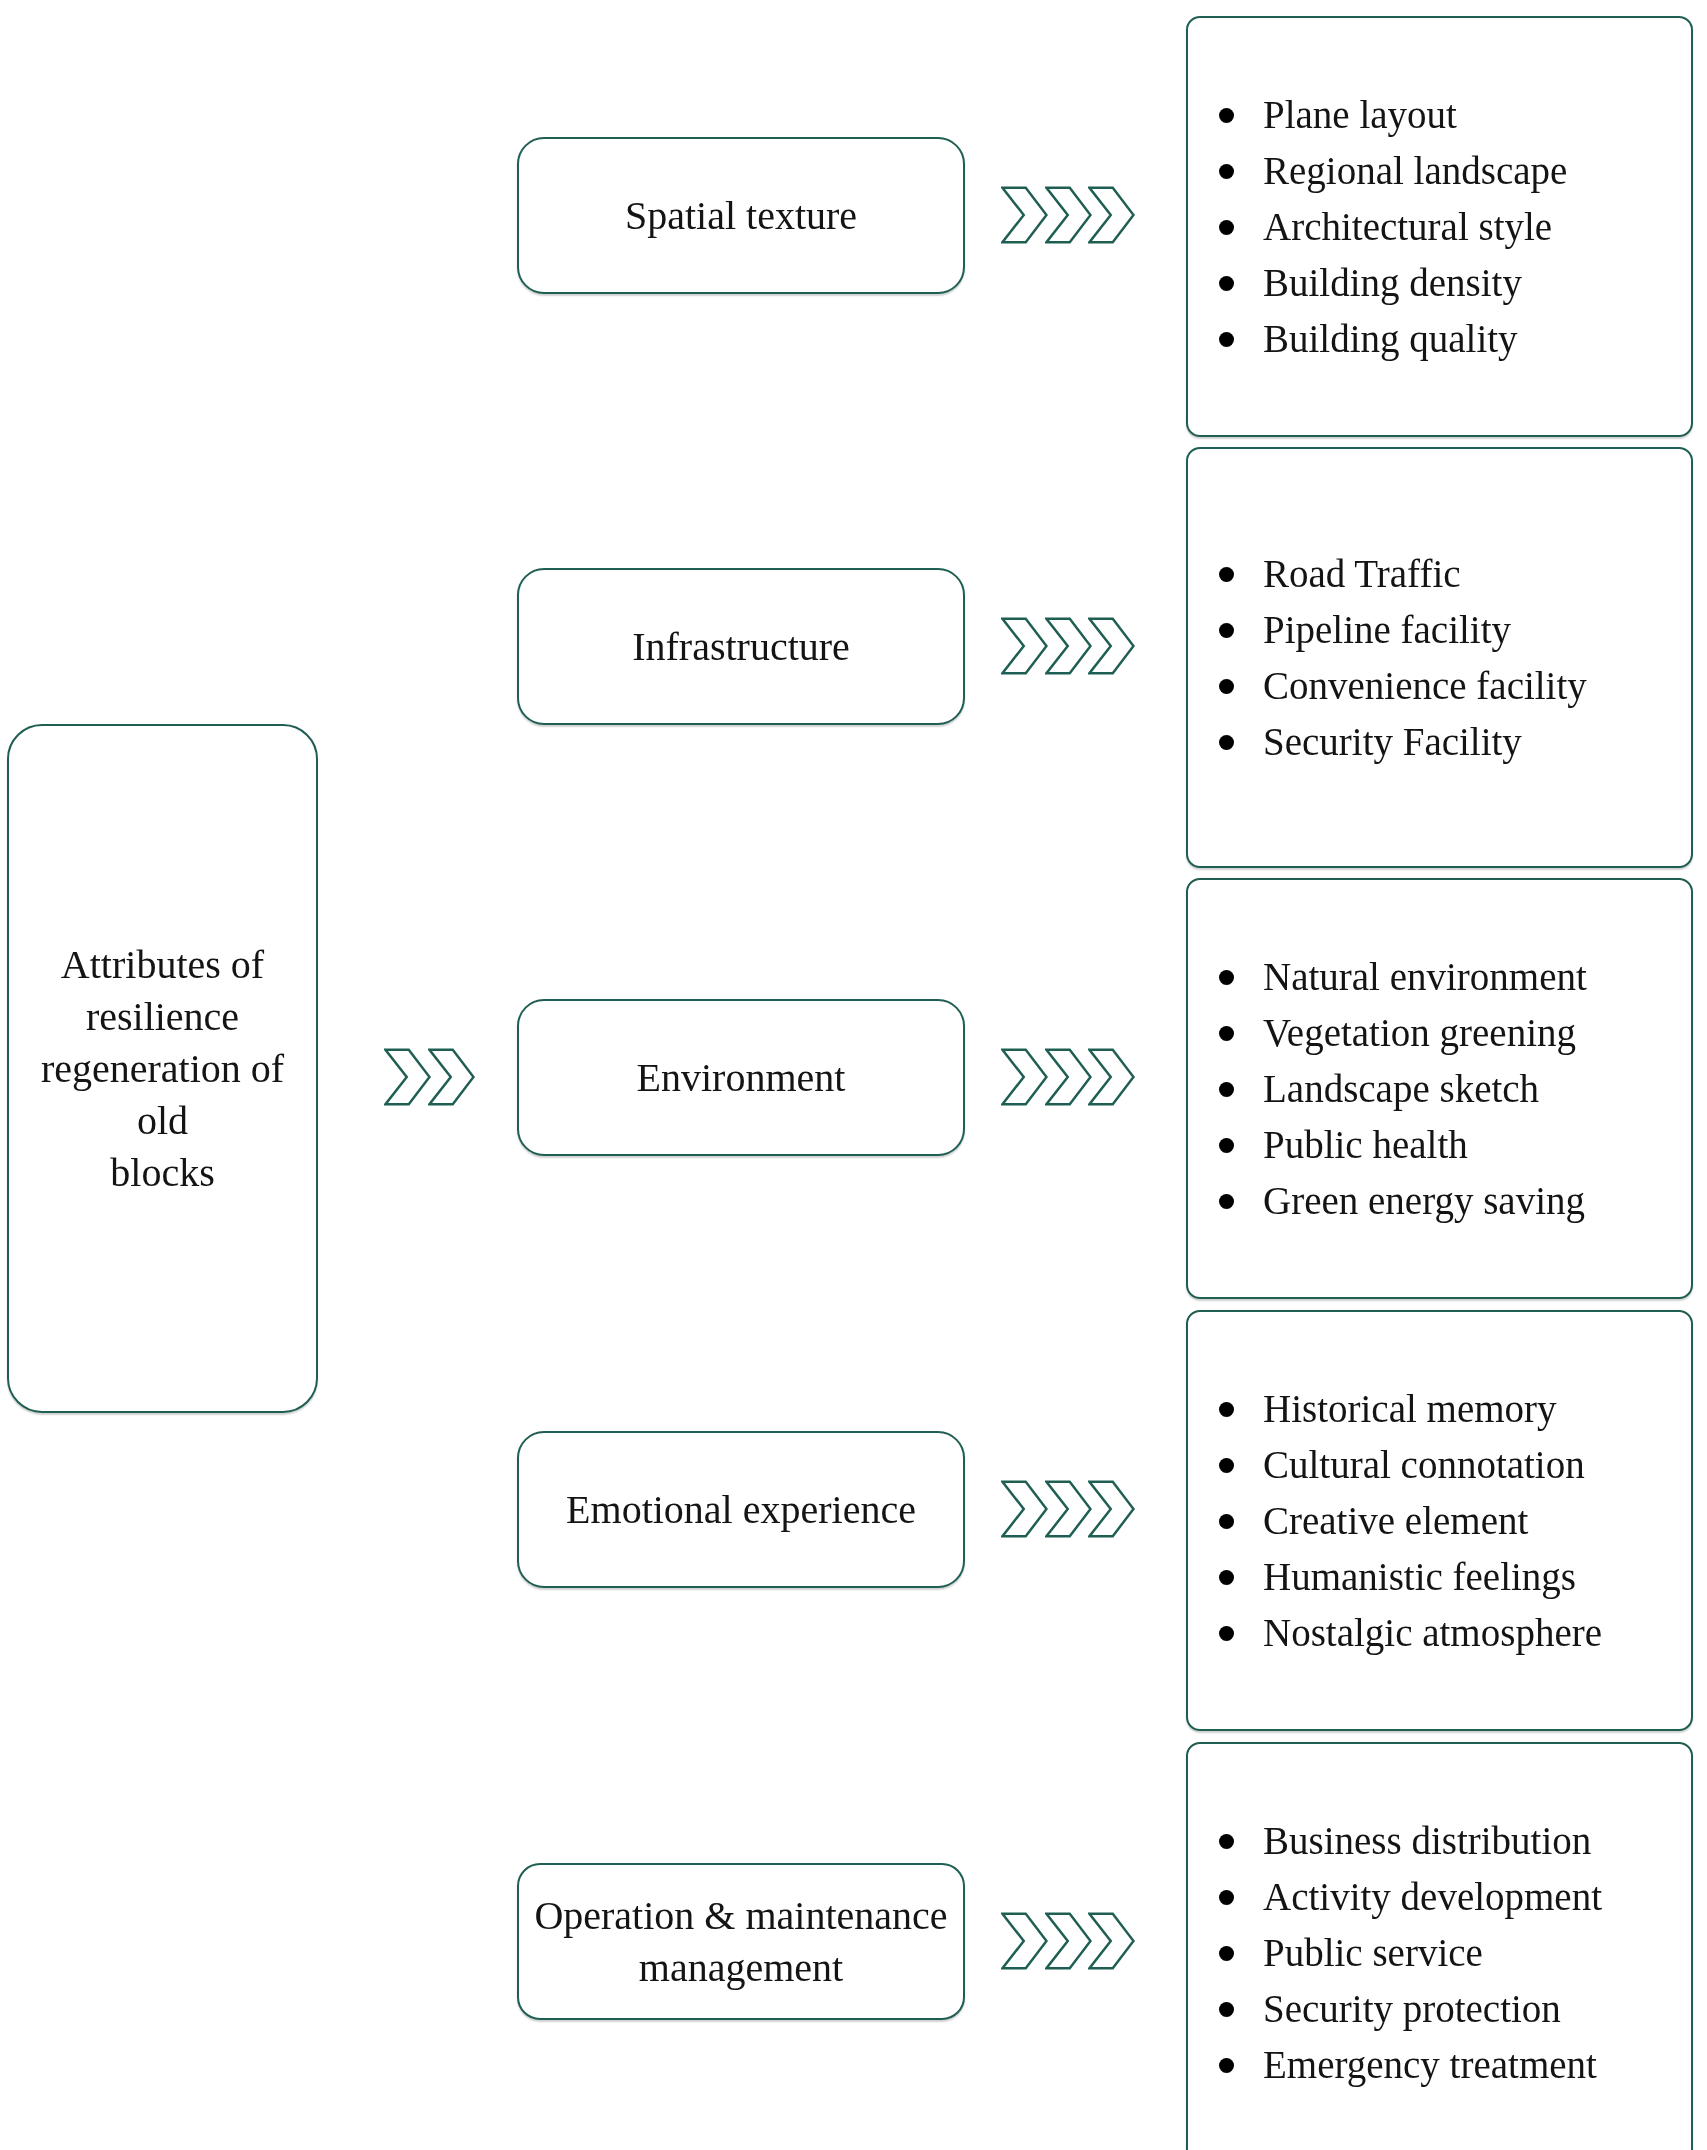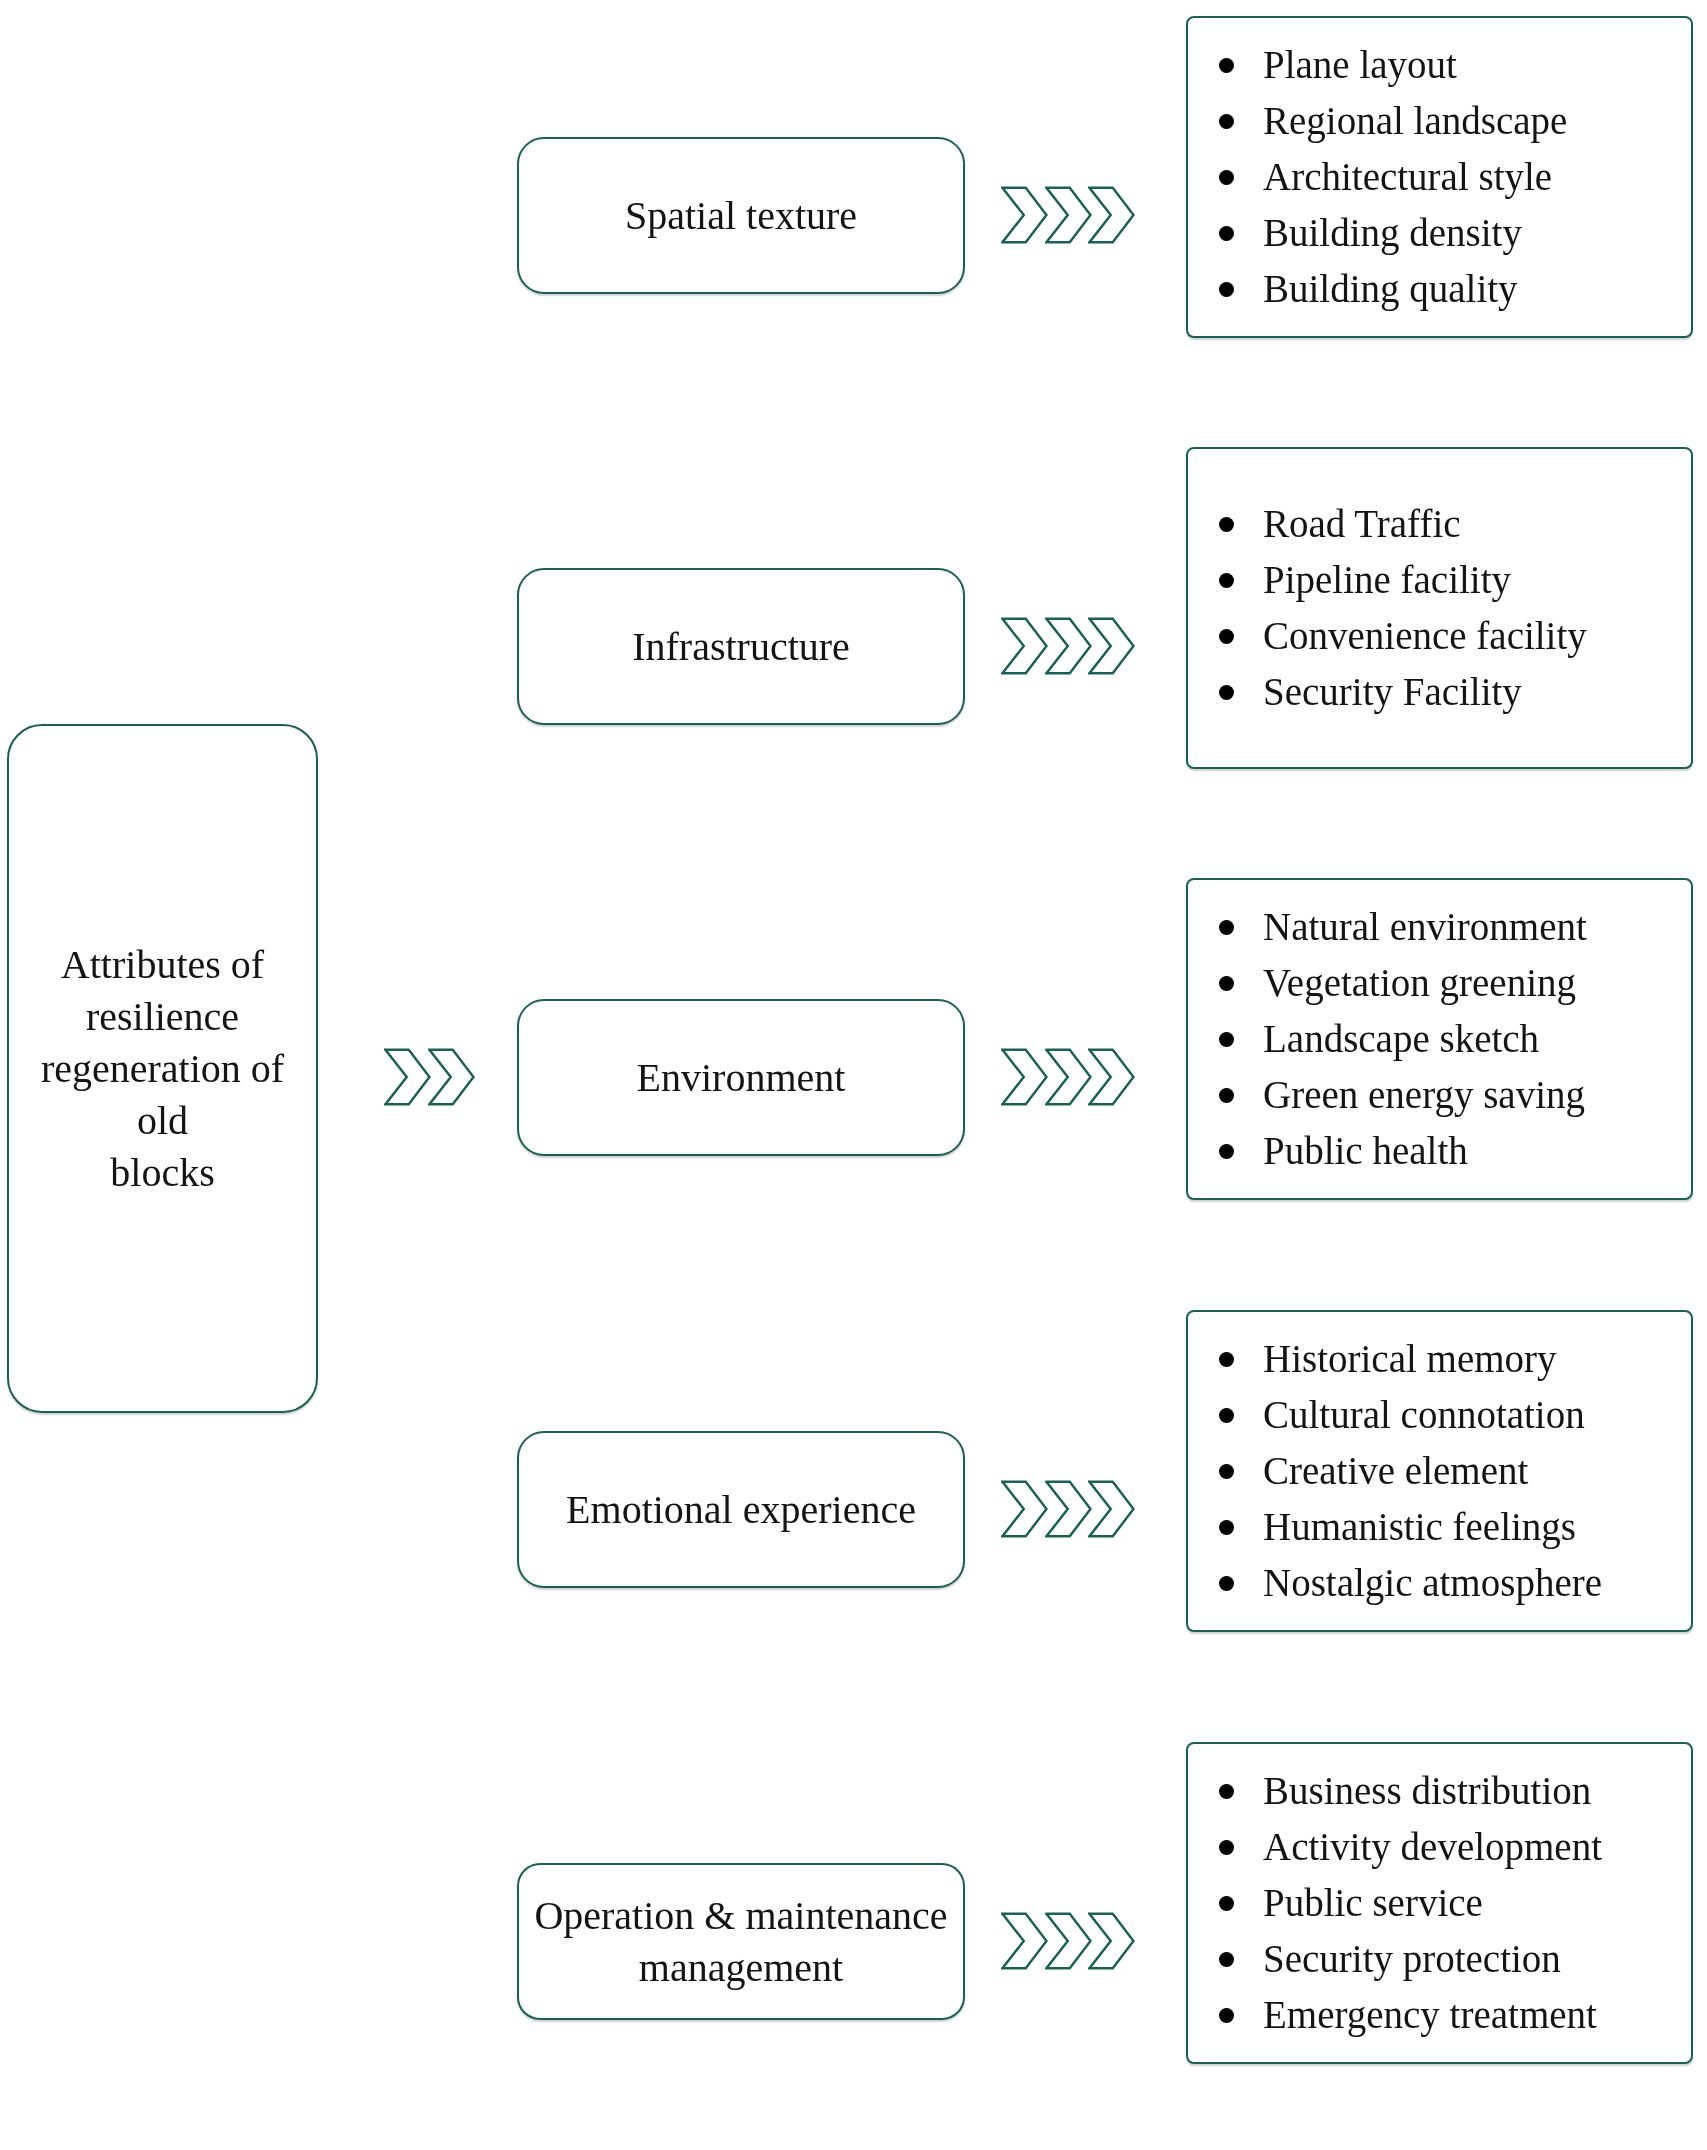--- a/index.html
+++ b/index.html
@@ -24,22 +24,22 @@
   }
   .root-box {
     left: 7px; top: 724px; width: 311px; height: 689px;
     border-radius: 35px;
   }
   .cat-box {
     left: 517px; width: 448px; height: 157px;
     border-radius: 27px;
   }
   .items-box {
-    left: 1186px; width: 507px; height: 322px;
-    border-radius: 8px;
+    left: 1186px; width: 507px; height: 421px;
+    border-radius: 14px;
   }
   .box-label {
     font-size: 40px;
     line-height: 52px;
     text-align: center;
     padding: 0 5px;
   }
   .items-list {
     list-style: none;
     margin: 0;
@@ -169,22 +169,22 @@
       </svg>
     <svg width="47" height="58" viewBox="0 0 95 116">
         <polygon points="3,3 50,3 92,58 50,113 3,113 46,58"></polygon>
       </svg>
   </div>
   <div class="box items-box" style="top:878px;justify-content:center;">
     <ul class="items-list">
         <li>Natural environment</li>
         <li>Vegetation greening</li>
         <li>Landscape sketch</li>
+        <li>Public health</li>
         <li>Green energy saving</li>
-        <li>Public health</li>
       </ul>
   </div>
 
   <div class="box cat-box" style="top:1431px;">
     <div class="box-label">
         <div>Emotional experience</div>
       </div>
   </div>
   <div class="arrow" style="left:1001px; top:1480px;">
     <svg width="47" height="58" viewBox="0 0 95 116">

